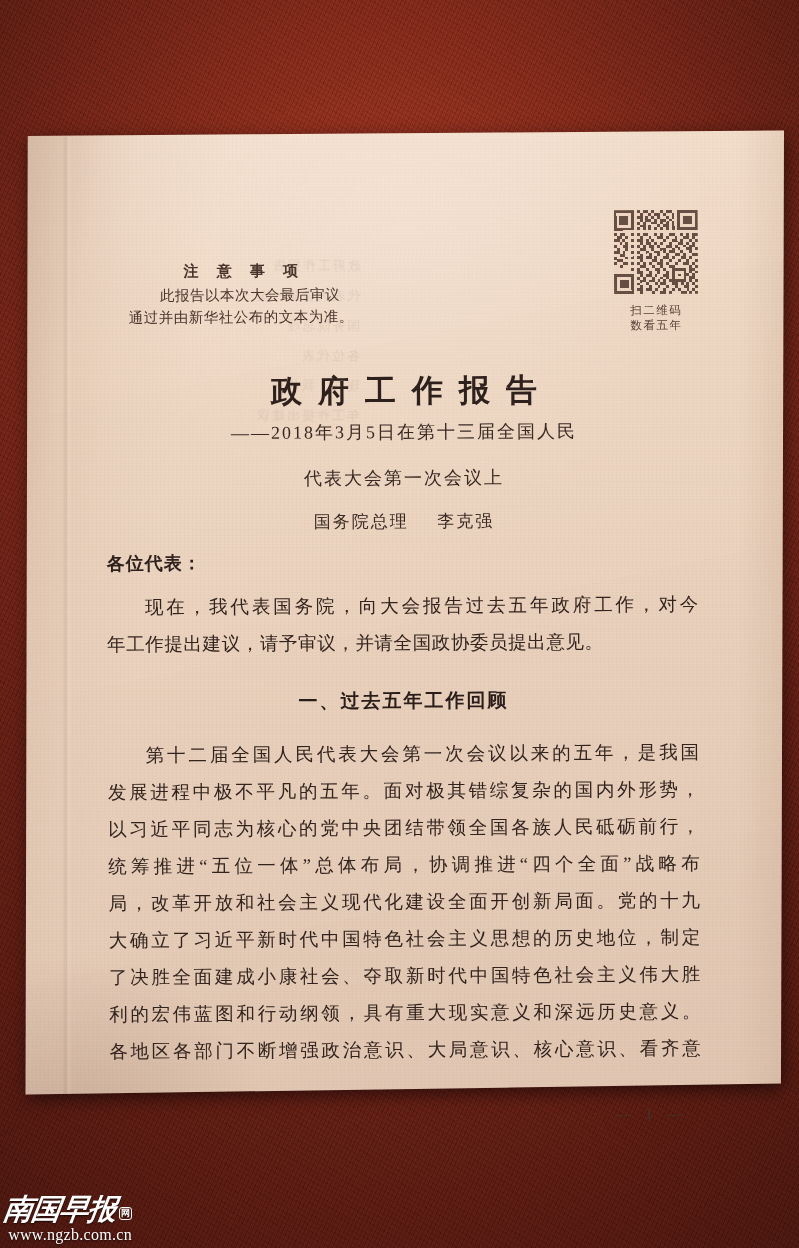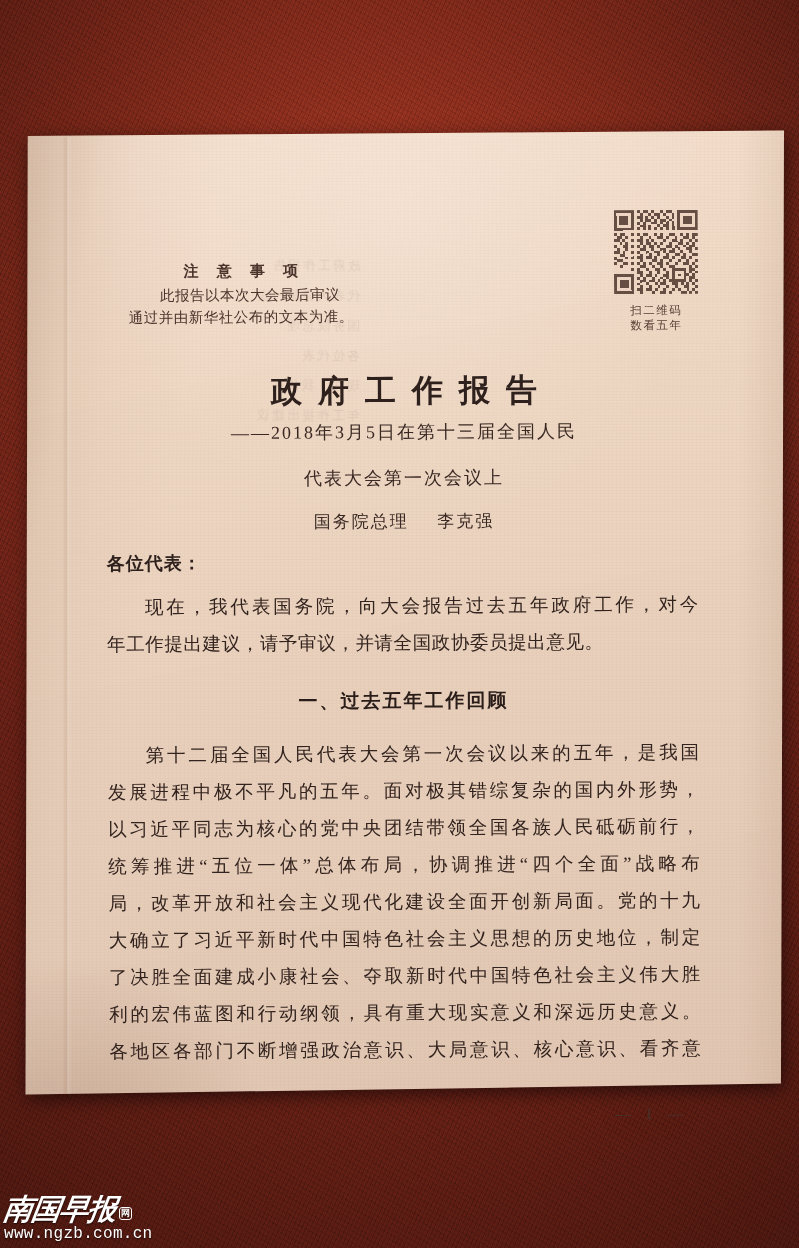--- a/index.html
+++ b/index.html
@@ -283,21 +283,21 @@
     border: 1.5px solid #fff;
     border-radius: 3px;
     font-size: 9px;
     line-height: 11px;
     padding: 0 1px;
     margin-bottom: 4px;
     font-family: "Liberation Sans", "DejaVu Sans", sans-serif;
     font-weight: bold;
   }
   .wm-url {
-    font-family: Liberation Mono, monospace;
+    font-family: Liberation Serif, serif;
     font-size: 16px;
     line-height: 19px;
     letter-spacing: .3px;
     margin-top: 1px;
     text-align: right;
   }
 
   
   .photo-tone {
     position: absolute;

